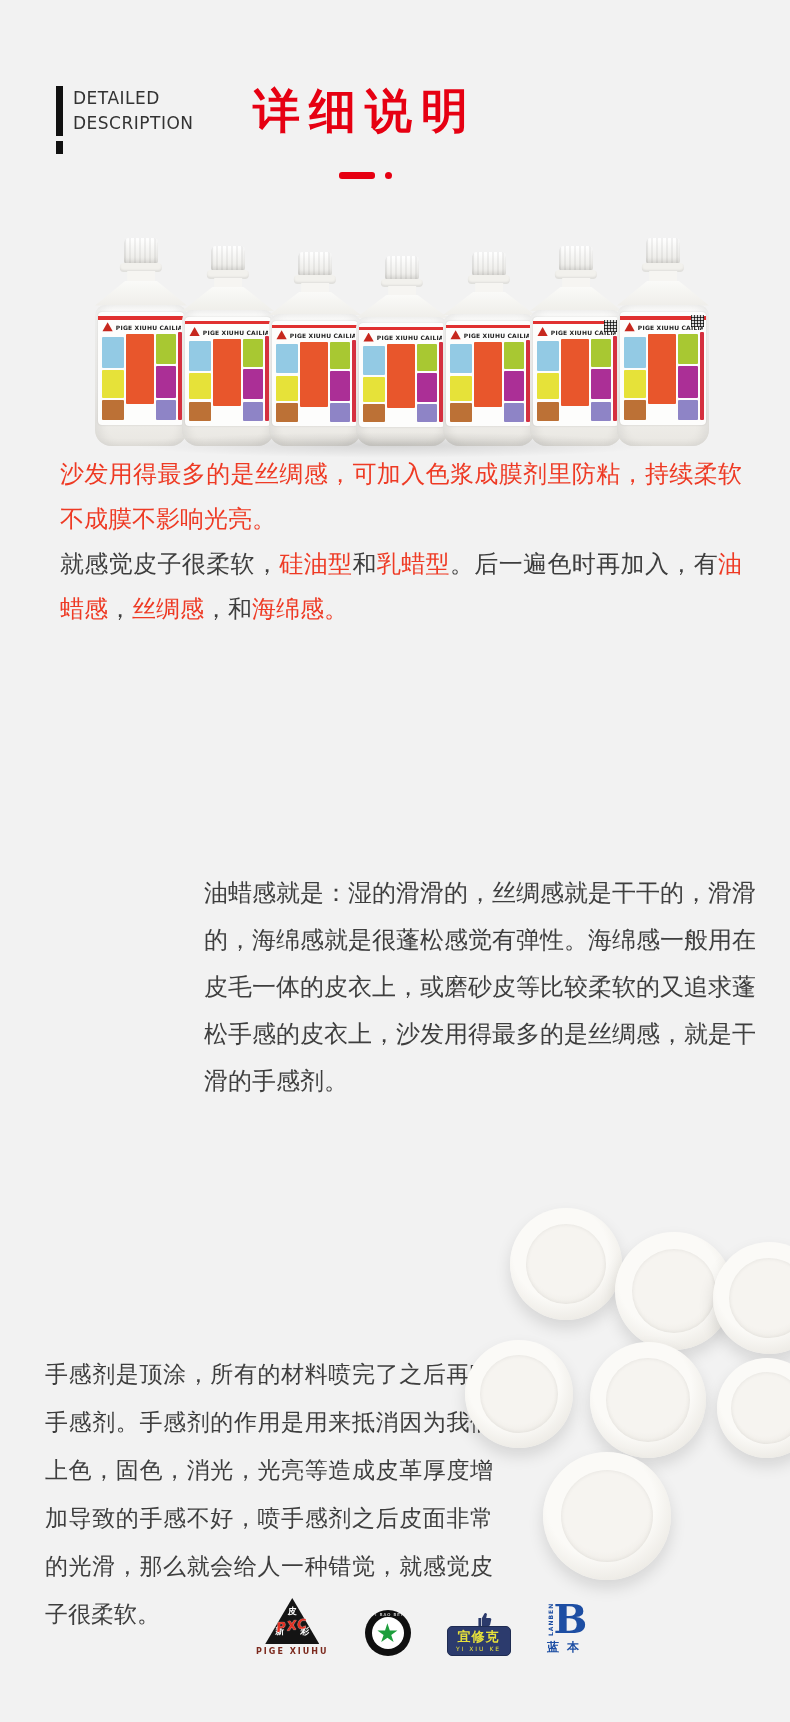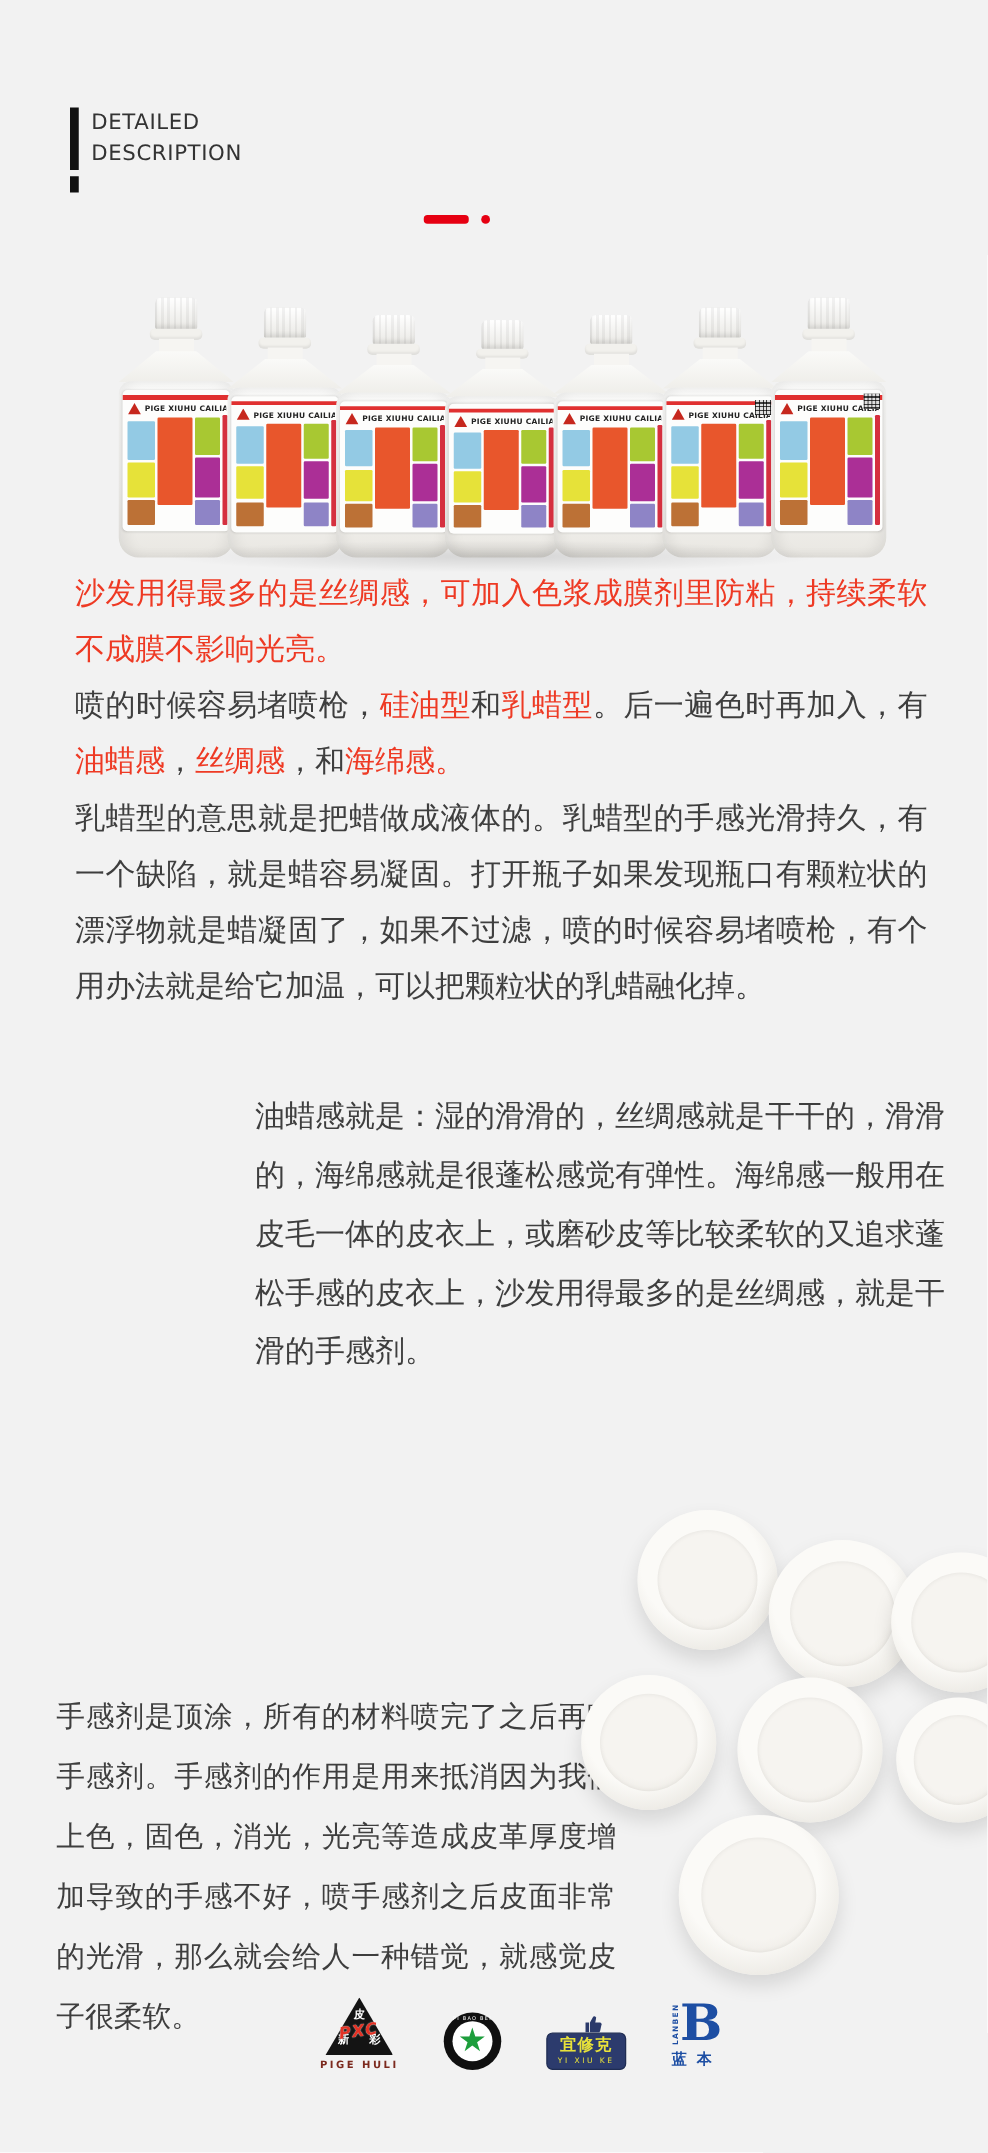--- a/index.html
+++ b/index.html
@@ -117,20 +117,21 @@
   <div class="side-label">
     <div class="side-bars">
       <i class="bar-long"></i>
         <i class="bar-short"></i>
     </div>
     <div class="side-text">
       <span>DETAILED</span>
       <span>DESCRIPTION</span>
     </div>
   </div>
+  <h1 class="title">详细说明</h1>
   <div class="divider">
       <i class="dash"></i>
       <i class="dot"></i>
     </div>
 
   <div id="hero-bottles" class="hero">
       <div class="bottle" style="width: 92px; height: 208px;">
         <div class="b-cap"></div>
         <div class="b-capring"></div>
         <div class="b-neck"></div>
@@ -291,22 +292,21 @@
             <div class="l-blk" style="left: 93%; top: 18%; width: 5%; height: 78%; background: rgb(213, 48, 63);"></div>
             <div class="l-qr"></div>
           </div>
         </div>
       </div>
     </div>
   <div class="hero-shadow"></div>
 
   <section class="intro richtext">
     <p><span class="seg-red">沙发用得最多的是丝绸感，可加入色浆成膜剂里防粘，持续柔软不成膜不影响光亮。</span></p>
-    <p><span class="seg-blk">喷的时候容易堵喷枪，</span><span class="seg-red">硅油型</span><span class="seg-blk">和</span><span class="seg-red">乳蜡型</span><span class="seg-blk">。后一遍色时再加入，有</span><span class="seg-red">油蜡感</span><span class="seg-blk">，</span><span class="seg-red">丝绸感</span><span class="seg-blk">，和</span><span class="seg-red">海绵感。</span></p>
-    <p><span class="seg-blk">乳蜡型的意思就是把蜡做成液体的。乳蜡型的手感光滑持久，有一个缺陷，就是蜡容易凝固。打开瓶子如果发现瓶口有颗粒状的漂浮物就是蜡凝固了，如果不过滤，喷的时候容易堵喷枪，有个用办法就是给它加温，可以把颗粒状的乳蜡融化掉。</span></p>
+    <p><span class="seg-blk">就感觉皮子很柔软，</span><span class="seg-red">硅油型</span><span class="seg-blk">和</span><span class="seg-red">乳蜡型</span><span class="seg-blk">。后一遍色时再加入，有</span><span class="seg-red">油蜡感</span><span class="seg-blk">，</span><span class="seg-red">丝绸感</span><span class="seg-blk">，和</span><span class="seg-red">海绵感。</span></p>
   </section>
 
   <div id="big-bottle">
       <div class="bottle large">
         <div class="b-cap"></div>
         <div class="b-capring"></div>
         <div class="b-neck"></div>
         <div class="b-shoulder"></div>
         <div class="b-body">
           <div class="b-label">
@@ -346,21 +346,21 @@
 
   <div class="footer">
     <div class="logo logo-pxc">
       <div class="tri">
         <i class="tri-bg"></i>
         <span class="tri-top">皮</span>
         <span class="tri-left">新</span>
         <span class="tri-right">彩</span>
         <span class="tri-mark">PXC</span>
       </div>
-      <div class="logo-cap">PIGE HULI</div>
+      <div class="logo-cap">PIGE XIUHU</div>
     </div>
     <div class="logo logo-pbb">
       <div class="ring">
         <span class="ring-text">PI BAO BEI</span>
         <span class="star">★</span>
       </div>
     </div>
     <div class="logo logo-yxk">
       <span class="thumb">
         <svg width="17" height="17" viewBox="0 0 24 24">

